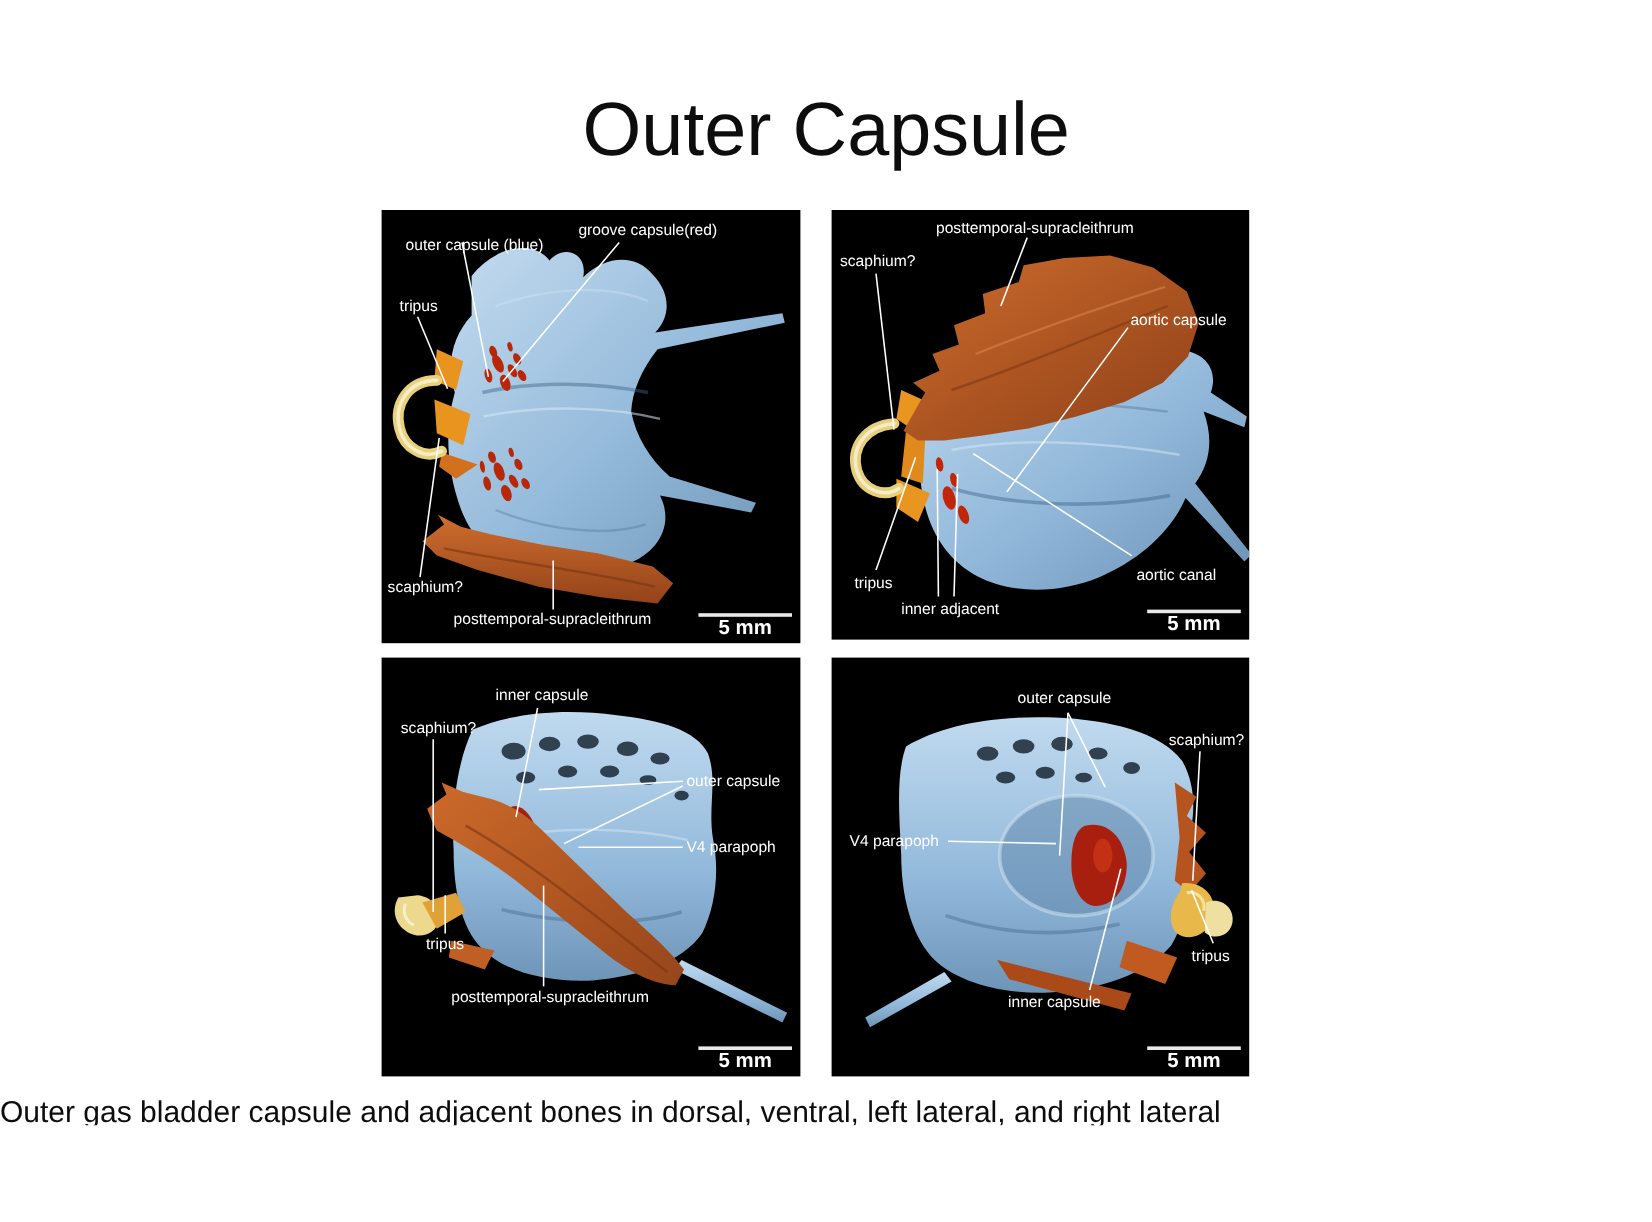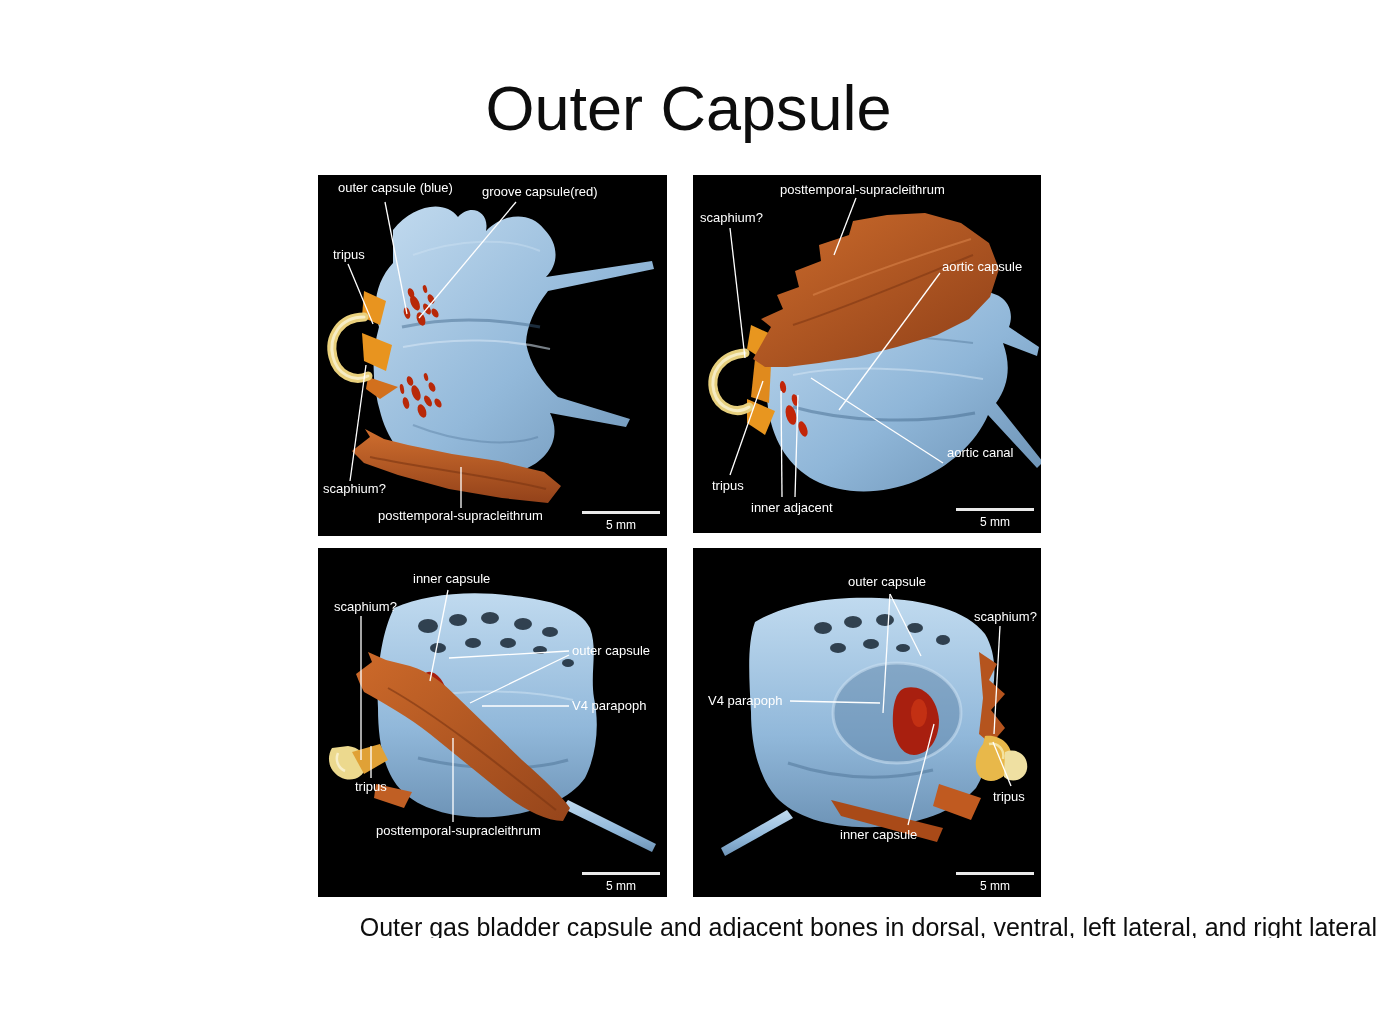--- a/index.html
+++ b/index.html
@@ -9,22 +9,22 @@
          font-size:63px;font-weight:400;color:#0d0d0d;letter-spacing:0px;}
   .panel{position:absolute;background:#000;overflow:hidden;}
   .panel svg{position:absolute;left:0;top:0;}
   #panel-dorsal{left:318px;top:175px;width:349px;height:361px;}
   #panel-ventral{left:693px;top:175px;width:348px;height:358px;}
   #panel-left-lateral{left:318px;top:548px;width:349px;height:349px;}
   #panel-right-lateral{left:693px;top:548px;width:348px;height:349px;}
   .lbl{position:absolute;color:#fff;font-size:13px;line-height:14px;white-space:nowrap;}
   .scalebar{position:absolute;right:7px;bottom:3px;width:78px;text-align:center;}
   .scalebar-line{height:3px;background:#e9e9e9;margin-bottom:1px;}
-  .scalebar-text{color:#fff;font-size:12px;line-height:14px;}
-  .caption{position:absolute;left:0;right:0;top:912px;text-align:right;
+  .scalebar-text{color:#fff;font-size:17px;line-height:14px;font-weight:bold;}
+  .caption{position:absolute;left:0;right:0;top:912px;text-align:left;
            font-size:25px;line-height:31px;color:#0d0d0d;}
   .leader{stroke:#ffffff;stroke-width:1.3;}
 </style>
 </head>
 <body>
 
 <div class="slide">
 
   <div class="title">Outer Capsule</div>
 
@@ -81,21 +81,21 @@
         <path fill="none" stroke="#7c3512" stroke-opacity="0.6" stroke-width="2" d="M52,282 C110,294 180,302 228,314"></path>
       </g>
       <g>
         <line class="leader" x1="67" y1="27" x2="89" y2="139"></line>
         <line class="leader" x1="198" y1="27" x2="101" y2="143"></line>
         <line class="leader" x1="30" y1="89" x2="55" y2="149"></line>
         <line class="leader" x1="32" y1="306" x2="48" y2="190"></line>
         <line class="leader" x1="143" y1="333" x2="143" y2="292"></line>
       </g>
     </svg>
-    <span class="lbl" style="left:20px;top:6px">outer capsule (blue)</span>
+    <span class="lbl" style="left:20px;top:22px">outer capsule (blue)</span>
     <span class="lbl" style="left:164px;top:10px">groove capsule(red)</span>
     <span class="lbl" style="left:15px;top:73px">tripus</span>
     <span class="lbl" style="left:5px;top:307px">scaphium?</span>
     <span class="lbl" style="left:60px;top:334px">posttemporal-supracleithrum</span>
     <div class="scalebar">
       <div class="scalebar-line"></div>
       <span class="scalebar-text">5 mm</span>
     </div>
   </div>
 
@@ -145,21 +145,21 @@
         <line class="leader" x1="247" y1="98" x2="146" y2="235"></line>
         <line class="leader" x1="250" y1="288" x2="118" y2="203"></line>
         <line class="leader" x1="37" y1="300" x2="70" y2="206"></line>
         <line class="leader" x1="89" y1="322" x2="88" y2="216"></line>
         <line class="leader" x1="102" y1="322" x2="105" y2="220"></line>
       </g>
     </svg>
     <span class="lbl" style="left:87px;top:8px">posttemporal-supracleithrum</span>
     <span class="lbl" style="left:7px;top:36px">scaphium?</span>
     <span class="lbl" style="left:249px;top:85px">aortic capsule</span>
-    <span class="lbl" style="left:254px;top:271px">aortic canal</span>
+    <span class="lbl" style="left:254px;top:297px">aortic canal</span>
     <span class="lbl" style="left:19px;top:304px">tripus</span>
     <span class="lbl" style="left:58px;top:326px">inner adjacent</span>
     <div class="scalebar">
       <div class="scalebar-line"></div>
       <span class="scalebar-text">5 mm</span>
     </div>
   </div>
 
   <div class="panel" id="panel-left-lateral">
     <svg width="349" height="349" viewBox="0 0 349 349">

